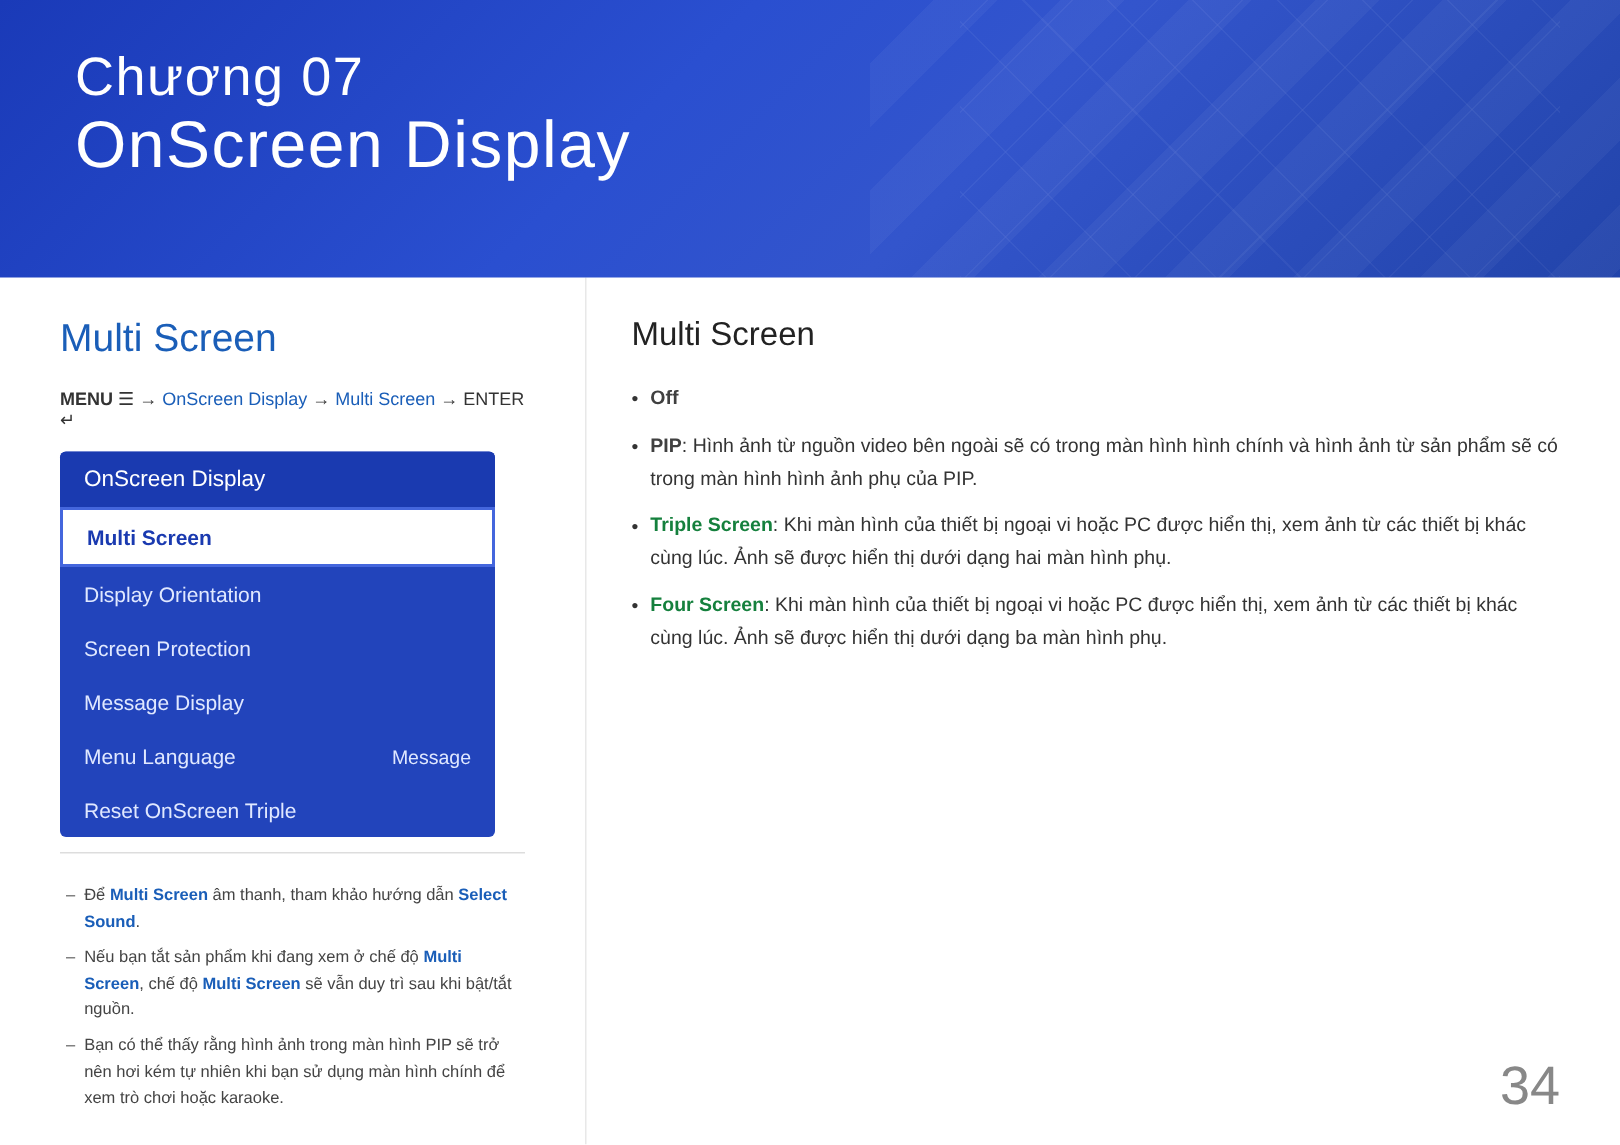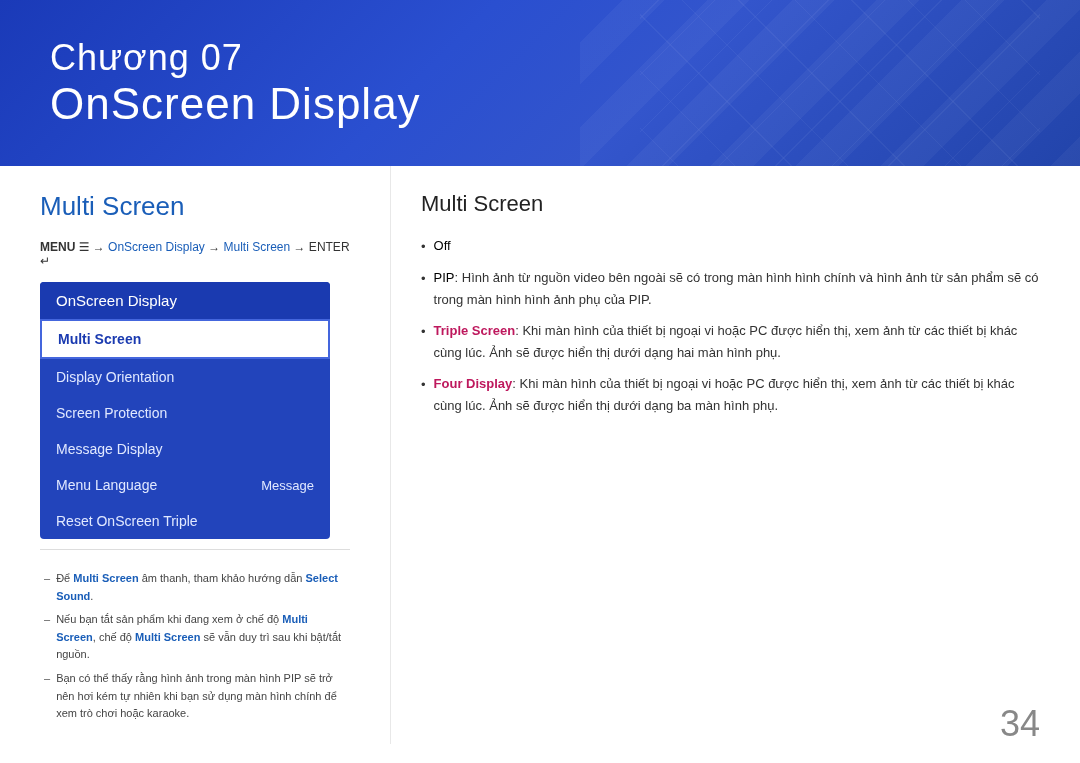--- a/index.html
+++ b/index.html
@@ -8,26 +8,25 @@
       height: 763px;
       background: #fff;
       font-family: 'Arial', sans-serif;
       overflow: hidden;
       position: relative;
     }
 
     
     .header-banner {
       width: 100%;
-      height: 166px;
+      height: 185px;
       background: linear-gradient(135deg, #1a3ab8 0%, #2a4fd0 40%, #3355cc 60%, #2244aa 100%);
       position: relative;
       overflow: hidden;
       display: flex;
-      align-items: center;
       padding: 30px 50px;
     }
 
     .header-banner::before {
       content: '';
       position: absolute;
       right: 0;
       top: 0;
       width: 500px;
       height: 100%;
@@ -210,26 +209,26 @@
     }
 
     .bullet-list li::before {
       content: '•';
       margin-right: 8px;
       flex-shrink: 0;
       margin-top: 1px;
     }
 
     .bullet-highlight-blue {
-      color: #000000;
-      font-weight: 400;
+      color: #404040;
+      font-weight: 700;
     }
 
     .bullet-highlight-orange {
-      color: #be185d;
+      color: #15803d;
       font-weight: 700;
     }
 
     
     .page-number {
       position: absolute;
       bottom: 18px;
       right: 40px;
       font-size: 36px;
       color: #888;
@@ -309,19 +308,19 @@
       <li>
         <span><span class="bullet-highlight-blue">Off</span></span>
       </li>
       <li>
         <span><span class="bullet-highlight-blue">PIP</span>: Hình ảnh từ nguồn video bên ngoài sẽ có trong màn hình hình chính và hình ảnh từ sản phẩm sẽ có trong màn hình hình ảnh phụ của PIP.</span>
       </li>
       <li>
         <span><span class="bullet-highlight-orange">Triple Screen</span>: Khi màn hình của thiết bị ngoại vi hoặc PC được hiển thị, xem ảnh từ các thiết bị khác cùng lúc. Ảnh sẽ được hiển thị dưới dạng hai màn hình phụ.</span>
       </li>
       <li>
-        <span><span class="bullet-highlight-orange">Four Display</span>: Khi màn hình của thiết bị ngoại vi hoặc PC được hiển thị, xem ảnh từ các thiết bị khác cùng lúc. Ảnh sẽ được hiển thị dưới dạng ba màn hình phụ.</span>
+        <span><span class="bullet-highlight-orange">Four Screen</span>: Khi màn hình của thiết bị ngoại vi hoặc PC được hiển thị, xem ảnh từ các thiết bị khác cùng lúc. Ảnh sẽ được hiển thị dưới dạng ba màn hình phụ.</span>
       </li>
     </ul>
   </div>
 </div>
 
 <div class="page-number">34</div>
 
 </body></html>

